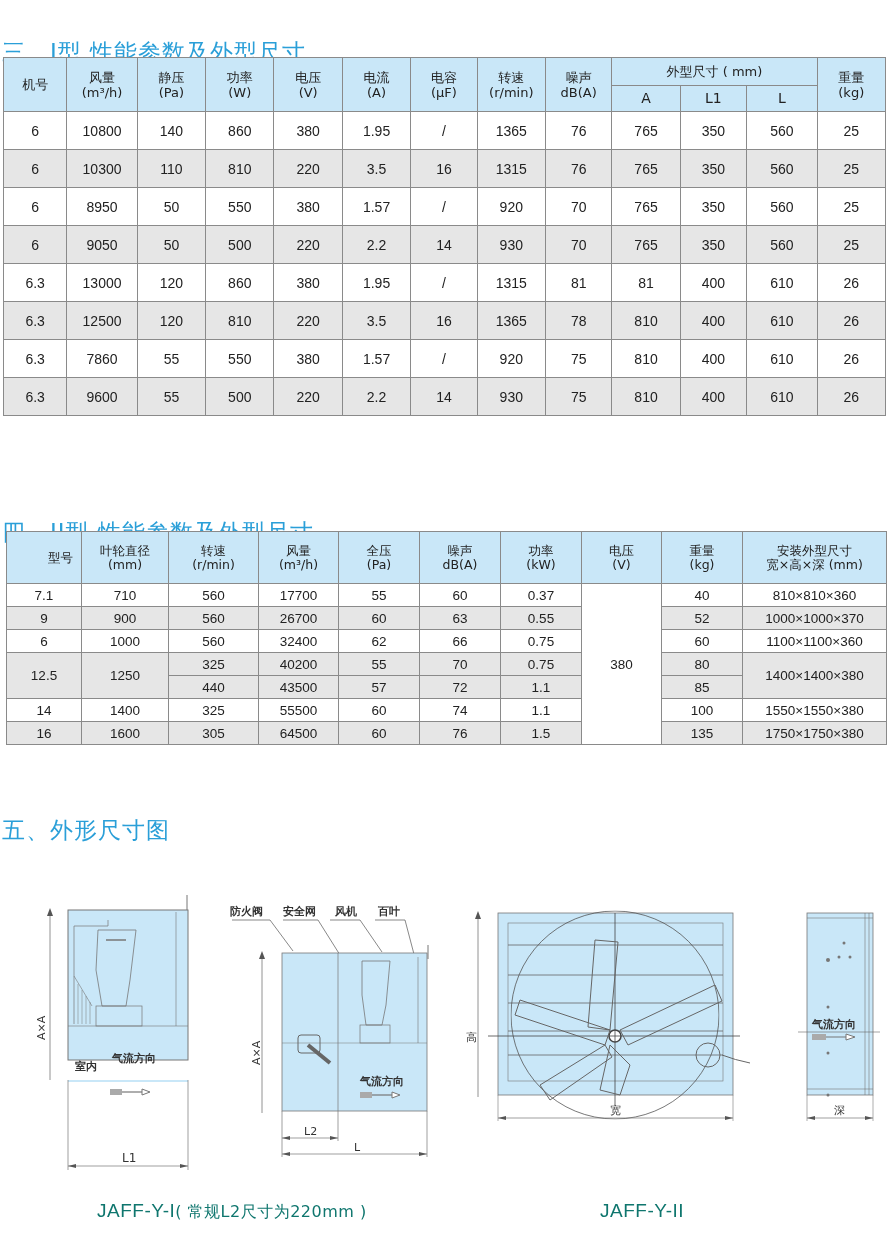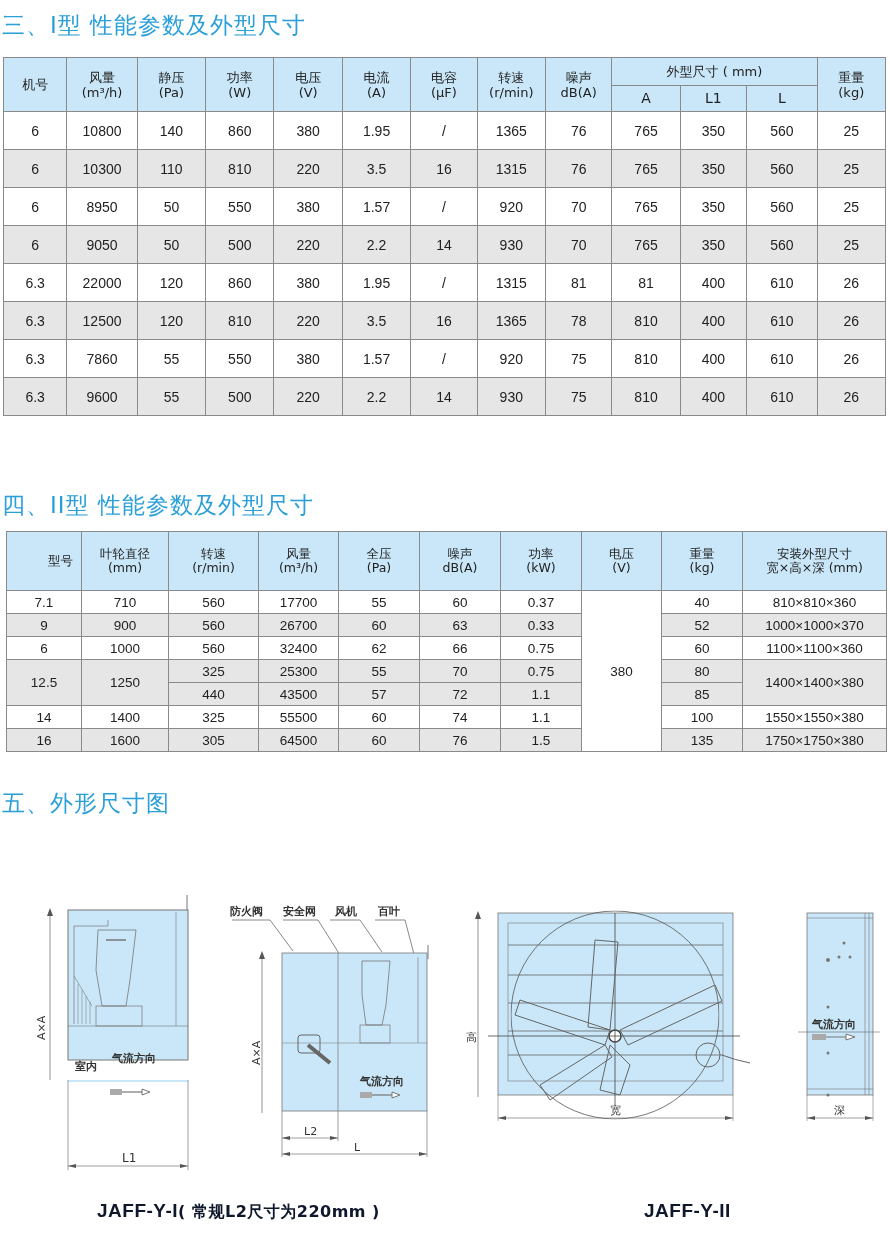--- a/index.html
+++ b/index.html
@@ -1,34 +1,34 @@
 <!DOCTYPE html>
 <html><head>
 <meta charset="utf-8">
 <style>
   html, body { margin: 0; padding: 0; background: #ffffff; }
   body { width: 890px; height: 1240px; position: relative; overflow: hidden;
          font-family: "Liberation Sans", "DejaVu Sans", sans-serif; color: #222; }
   .section-title { position: absolute; left: 2px; font-size: 23px; color: #2a9fd8;
-         font-family: "DejaVu Sans", sans-serif; letter-spacing: 1px; }
+         font-family: "DejaVu Sans", sans-serif; letter-spacing: 1px; margin-top: 27px; }
   table { border-collapse: collapse; position: absolute; table-layout: fixed; }
   td, th { border: 1px solid #8a8a8a; text-align: center; vertical-align: middle; padding: 0; }
   th { background: #c9e7f8; font-weight: normal; font-size: 13px; line-height: 15px; color: #222;
        font-family: "DejaVu Sans", sans-serif; }
   td { font-size: 14px; color: #222; font-family: "Liberation Sans", sans-serif; }
   tr.alt td { background: #e6e6e6; }
   tr.wht td { background: #ffffff; }
   #t1 { left: 3px; top: 57px; width: 883px; }
   #t1 tbody td { height: 37px; }
   #t2 { left: 6px; top: 531px; width: 880px; }
   #t2 th { font-size: 12.5px; line-height: 14px; }
   #t2 tbody td { height: 22px; font-size: 13.5px; }
   .volt-cell { background: #ffffff !important; }
   .diagram { position: absolute; }
-  .caption { position: absolute; font-size: 19px; color: #0f172a; font-family: "Liberation Sans", sans-serif; letter-spacing: 0.5px; font-weight: bold; }
+  .caption { position: absolute; font-size: 19px; color: #0f766e; font-family: "Liberation Sans", sans-serif; letter-spacing: 0.5px; }
   .caption .small { font-size: 16px; font-family: "DejaVu Sans", sans-serif; }
   svg text { font-family: "DejaVu Sans", sans-serif; }
 </style>
 </head>
 <body>
 
 <div class="section-title" style="top:10px;">三、I型 性能参数及外型尺寸</div>
 
 <table id="t1">
   <colgroup>
@@ -122,21 +122,21 @@
         <td>14</td>
         <td>930</td>
         <td>70</td>
         <td>765</td>
         <td>350</td>
         <td>560</td>
         <td>25</td>
       </tr>
       <tr class="wht">
         <td>6.3</td>
-        <td>22000</td>
+        <td>13000</td>
         <td>120</td>
         <td>860</td>
         <td>380</td>
         <td>1.95</td>
         <td>/</td>
         <td>1315</td>
         <td>81</td>
         <td>81</td>
         <td>400</td>
         <td>610</td>
@@ -199,21 +199,21 @@
       <col style="width:90px">
       <col style="width:80px">
     <col style="width:81px">
       <col style="width:81px">
       <col style="width:81px">
       <col style="width:80px">
     <col style="width:81px">
       <col style="width:144px">
   </colgroup>
   <thead>
-    <tr style="height:59px">
+    <tr style="height:52px">
       <th style="text-align:right;padding-right:8px">型号</th>
       <th><span>叶轮直径</span><br><span>(mm)</span></th>
       <th><span>转速</span><br><span>(r/min)</span></th>
       <th><span>风量</span><br><span>(m³/h)</span></th>
       <th><span>全压</span><br><span>(Pa)</span></th>
       <th><span>噪声</span><br><span>dB(A)</span></th>
       <th><span>功率</span><br><span>(kW)</span></th>
       <th><span>电压</span><br><span>(V)</span></th>
       <th><span>重量</span><br><span>(kg)</span></th>
       <th><span>安装外型尺寸</span><br><span>宽×高×深 (mm)</span></th>
@@ -232,40 +232,40 @@
       <td>40</td>
       <td>810×810×360</td>
     </tr>
     <tr class="alt">
       <td>9</td>
       <td>900</td>
       <td>560</td>
       <td>26700</td>
       <td>60</td>
       <td>63</td>
-      <td>0.33</td>
+      <td>0.55</td>
       <td>52</td>
       <td>1000×1000×370</td>
     </tr>
     <tr class="wht">
       <td>6</td>
       <td>1000</td>
       <td>560</td>
       <td>32400</td>
       <td>62</td>
       <td>66</td>
       <td>0.75</td>
       <td>60</td>
       <td>1100×1100×360</td>
     </tr>
     <tr class="alt">
       <td rowspan="2">12.5</td>
       <td rowspan="2">1250</td>
       <td>325</td>
-      <td>25300</td>
+      <td>40200</td>
       <td>55</td>
       <td>70</td>
       <td>0.75</td>
       <td>80</td>
       <td rowspan="2">1400×1400×380</td>
     </tr>
     <tr class="alt">
       <td>440</td>
       <td>43500</td>
       <td>57</td>
@@ -433,15 +433,15 @@
   <line x1="93" y1="190" x2="93" y2="216" stroke="#777" stroke-width="0.6"></line>
   <line x1="27" y1="213" x2="93" y2="213" stroke="#777" stroke-width="0.7"></line>
   <polygon points="27,213 35,211 35,215" fill="#555"></polygon>
     <polygon points="93,213 85,211 85,215" fill="#555"></polygon>
   <text x="54" y="209" font-size="11" fill="#333">深</text>
 </svg>
 
 <div class="caption" style="left:97px;top:1200px;">
   <span>JAFF-Y-I</span><span class="small">( 常规L2尺寸为220mm )</span>
 </div>
-<div class="caption" style="left:644px;top:1200px;">
+<div class="caption" style="left:600px;top:1200px;">
   <span>JAFF-Y-II</span>
 </div>
 
 </body></html>

